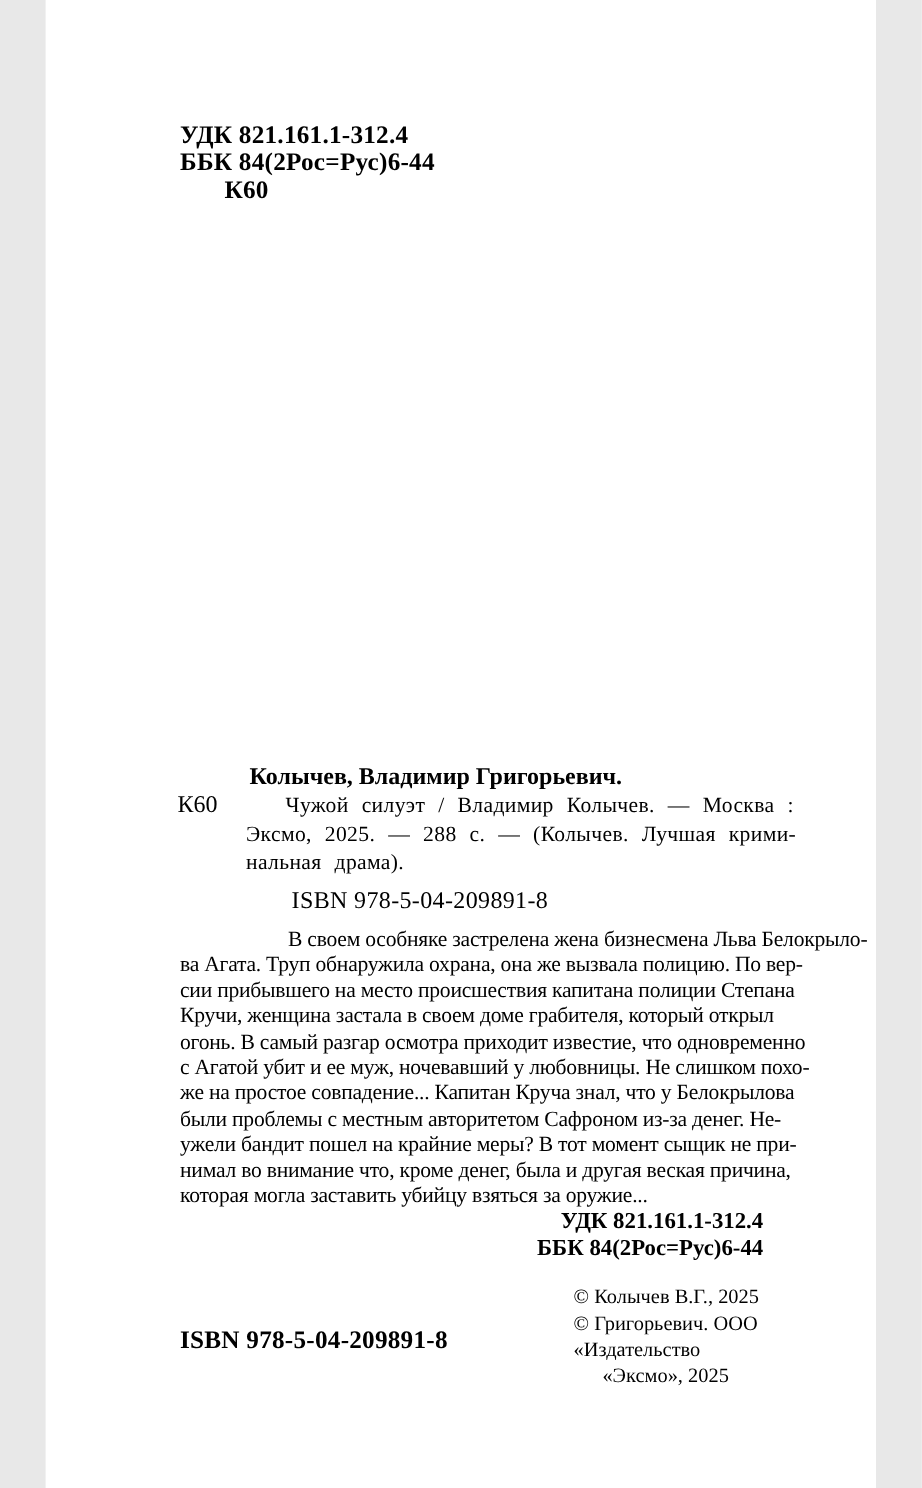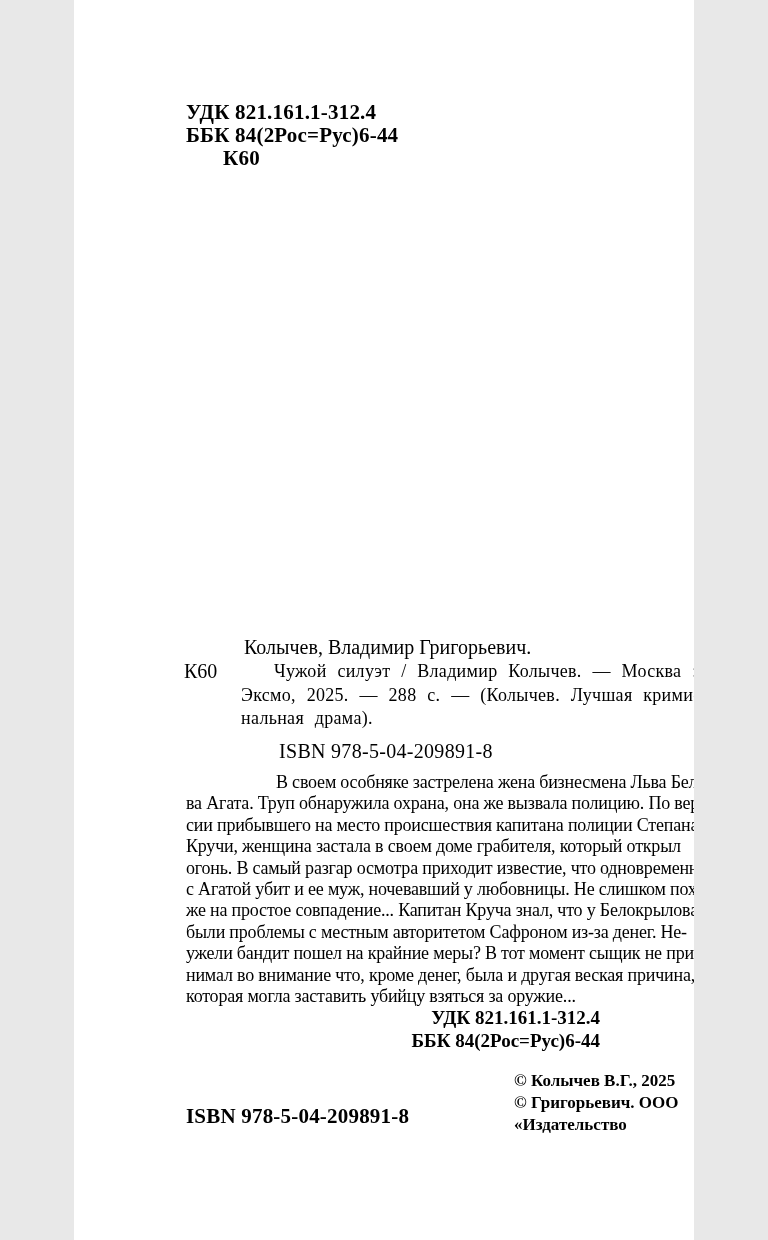--- a/index.html
+++ b/index.html
@@ -2,21 +2,21 @@
 <html><head>
 <meta charset="utf-8">
 <style>
   html, body {
     margin: 0;
     padding: 0;
     background: #e8e8e8;
   }
   .page {
     position: relative;
-    width: 620px;
+    width: 692px;
     height: 1240px;
     margin: 0 auto;
     background: #ffffff;
     color: #000000;
     font-family: "Liberation Serif", "DejaVu Serif", serif;
     overflow: hidden;
   }
   .abs { position: absolute; }
 
   
@@ -33,21 +33,21 @@
   
   .card-margin-code {
     left: 110px;
     top: 660px;
     font-size: 20px;
   }
   .card-heading {
     left: 170px;
     top: 636px;
     font-size: 20px;
-    font-weight: normal;
+    font-weight: bold;
   }
   .card-desc {
     left: 167px;
     top: 660px;
     font-size: 18px;
     line-height: 23.5px;
     white-space: pre;
     word-spacing: 6px;
     letter-spacing: 0.3px;
     text-indent: 33px;
@@ -80,21 +80,21 @@
     font-weight: bold;
     text-align: right;
   }
 
   
   .copyright {
     left: 440px;
     top: 1070px;
     font-size: 17px;
     line-height: 22px;
-    font-weight: bold;
+    font-weight: normal;
   }
   .copyright .indent { padding-left: 24px; }
 
   
   .isbn-bottom {
     left: 112px;
     top: 1104px;
     font-size: 21px;
     font-weight: bold;
     letter-spacing: 0.2px;
@@ -131,17 +131,18 @@
 которая могла заставить убийцу взяться за оружие...</div>
 
   <div class="abs bottom-codes">
     <div>УДК 821.161.1-312.4</div>
     <div>ББК 84(2Рос=Рус)6-44</div>
   </div>
 
   <div class="abs copyright">
     <div>© Колычев В.Г., 2025</div>
     <div>© Григорьевич. ООО «Издательство</div>
+    <div class="indent">«Эксмо», 2025</div>
   </div>
 
   <div class="abs isbn-bottom">ISBN 978-5-04-209891-8</div>
 
 </div>
 
 </body></html>

